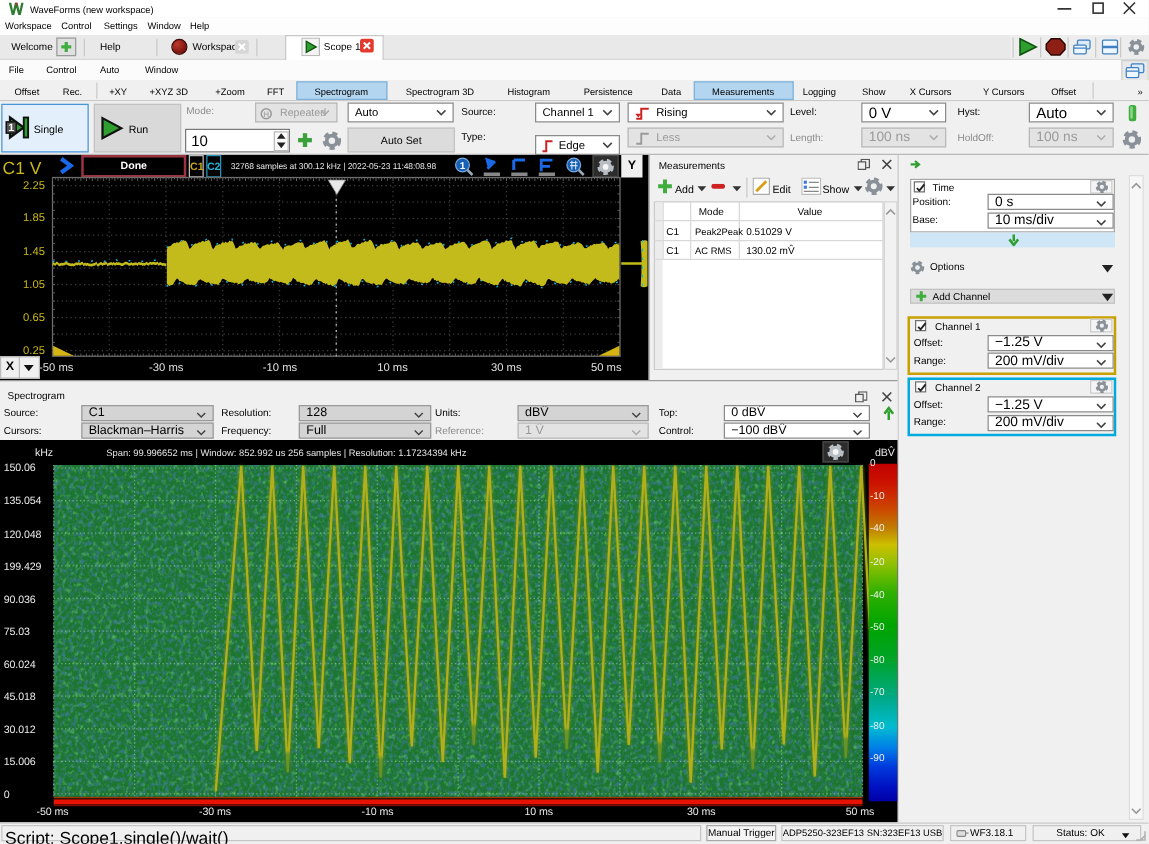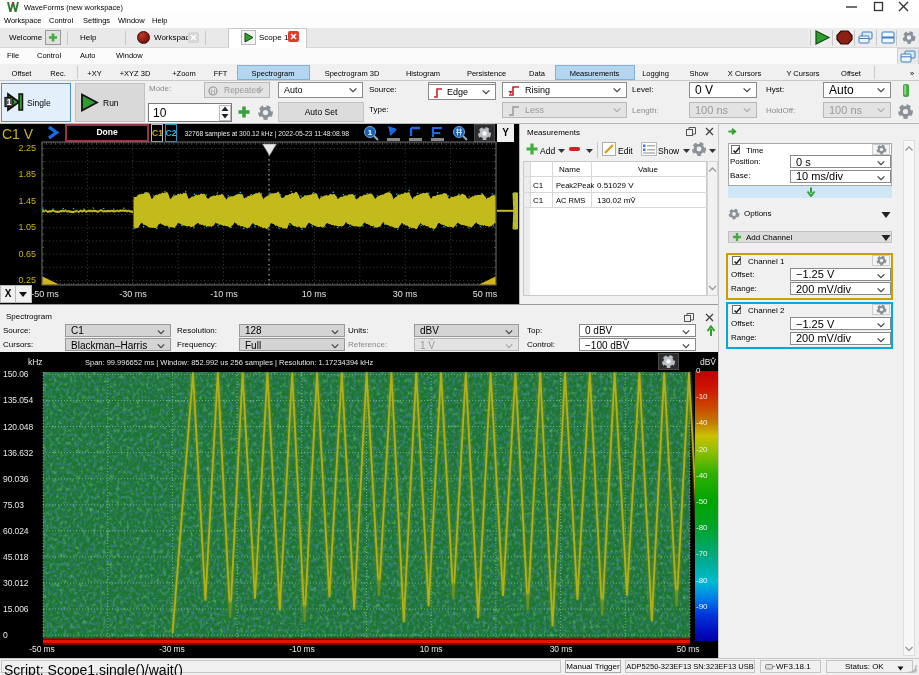--- a/index.html
+++ b/index.html
@@ -172,21 +172,21 @@
   </div>
 <div class="btn" style="left:278px;top:102px;width:86px;height:20px;background:#dcdcdc;border-color:#c2c2c2;line-height:19px;font-size:8.5px">Auto Set</div>
 <div class="lab9" style="left:369px;top:85px">Source:</div>
 <div class="combo" style="left:428px;top:82px;width:68px;height:16px">
     <span class="tx" style="font-size:9px">Channel 1</span>
     <svg class="cv" width="12" height="16">
       <path d="M1.6,5.3 L5,8.7 L8.4,5.3" fill="none" stroke="#444" stroke-width="1.2"></path>
     </svg>
   </div>
 <div class="lab9" style="left:369px;top:105px">Type:</div>
-<div class="combo" style="left:428px;top:84px;width:68px;height:16px">
+<div class="combo" style="left:428px;top:108px;width:68px;height:16px">
     <span class="tx" style="left:18px;font-size:9px">Edge</span>
     <svg style="position:absolute;left:3px;top:2px" width="13" height="12">
       <path d="M2,10 h3 v-8 h5" fill="none" stroke="#cc2222" stroke-width="1.6"></path>
     </svg>
     <svg class="cv" width="12" height="16">
       <path d="M1.6,5.3 L5,8.7 L8.4,5.3" fill="none" stroke="#444" stroke-width="1.2"></path>
     </svg>
   </div>
 <div class="combo" style="left:502px;top:82px;width:125px;height:16px">
     <span class="tx" style="left:22px;font-size:9px">Rising</span>
@@ -386,21 +386,21 @@
     <path d="M1,3 L4.5,7 L8,3 Z" fill="#333"></path>
   </svg>
 <div class="abs" style="left:523px;top:161px;width:184px;height:135px;background:#fff;border:1px solid #c9c9c9"></div>
 <div class="abs" style="left:524px;top:162px;width:6px;height:133px;background:#ececec"></div>
 <div class="abs" style="left:530px;top:161px;width:1px;height:46px;background:#d8d8d8"></div>
 <div class="abs" style="left:552px;top:161px;width:1px;height:46px;background:#d8d8d8"></div>
 <div class="abs" style="left:591px;top:161px;width:1px;height:46px;background:#d8d8d8"></div>
 <div class="abs" style="left:523px;top:176px;width:184px;height:1px;background:#d8d8d8"></div>
 <div class="abs" style="left:523px;top:191.5px;width:184px;height:1px;background:#d8d8d8"></div>
 <div class="abs" style="left:523px;top:207px;width:184px;height:1px;background:#d8d8d8"></div>
-<div class="abs" style="left:559px;top:165px;font-size:8px">Name</div>
+<div class="abs" style="left:559px;top:165px;font-size:8px">Mode</div>
 <div class="abs" style="left:638px;top:165px;font-size:8px">Value</div>
 <div class="abs" style="left:533px;top:180.5px;font-size:8px">C1</div>
 <div class="abs" style="left:556px;top:180.5px;font-size:7.5px">Peak2Peak</div>
 <div class="abs" style="left:597px;top:180.5px;font-size:8px">0.51029 V</div>
 <div class="abs" style="left:533px;top:195.5px;font-size:8px">C1</div>
 <div class="abs" style="left:556px;top:195.5px;font-size:7.5px">AC RMS</div>
 <div class="abs" style="left:597px;top:195.5px;font-size:8px">130.02 mV̂</div>
 <div class="abs" style="left:707px;top:161px;width:11px;height:135px;background:#f2f2f2;border:1px solid #d5d5d5"></div>
 <svg class="abs" style="left:708px;top:166px" width="9" height="8">
     <path d="M1,5.5 L4.5,2 L8,5.5" fill="none" stroke="#999" stroke-width="1.3"></path>
@@ -673,21 +673,21 @@
         <stop offset="0.9" stop-color="#0038dc"></stop>
         <stop offset="0.96" stop-color="#0010c0"></stop>
         <stop offset="1" stop-color="#0000a8"></stop>
       </linearGradient>
     </defs>
     <rect x="695" y="371" width="23" height="270" fill="url(#cbg)"></rect>
   </svg>
 <div class="wlab" style="left:3px;top:369px">150.06</div>
 <div class="wlab" style="left:3px;top:395px">135.054</div>
 <div class="wlab" style="left:3px;top:422px">120.048</div>
-<div class="wlab" style="left:3px;top:448px">136.632</div>
+<div class="wlab" style="left:3px;top:448px">199.429</div>
 <div class="wlab" style="left:3px;top:474px">90.036</div>
 <div class="wlab" style="left:3px;top:500px">75.03</div>
 <div class="wlab" style="left:3px;top:526px">60.024</div>
 <div class="wlab" style="left:3px;top:552px">45.018</div>
 <div class="wlab" style="left:3px;top:578px">30.012</div>
 <div class="wlab" style="left:3px;top:604px">15.006</div>
 <div class="wlab" style="left:3px;top:630px">0</div>
 <div class="cblab" style="left:696px;top:366px">0</div>
 <div class="cblab" style="left:696px;top:392px">-10</div>
 <div class="cblab" style="left:696px;top:418px">-40</div>

